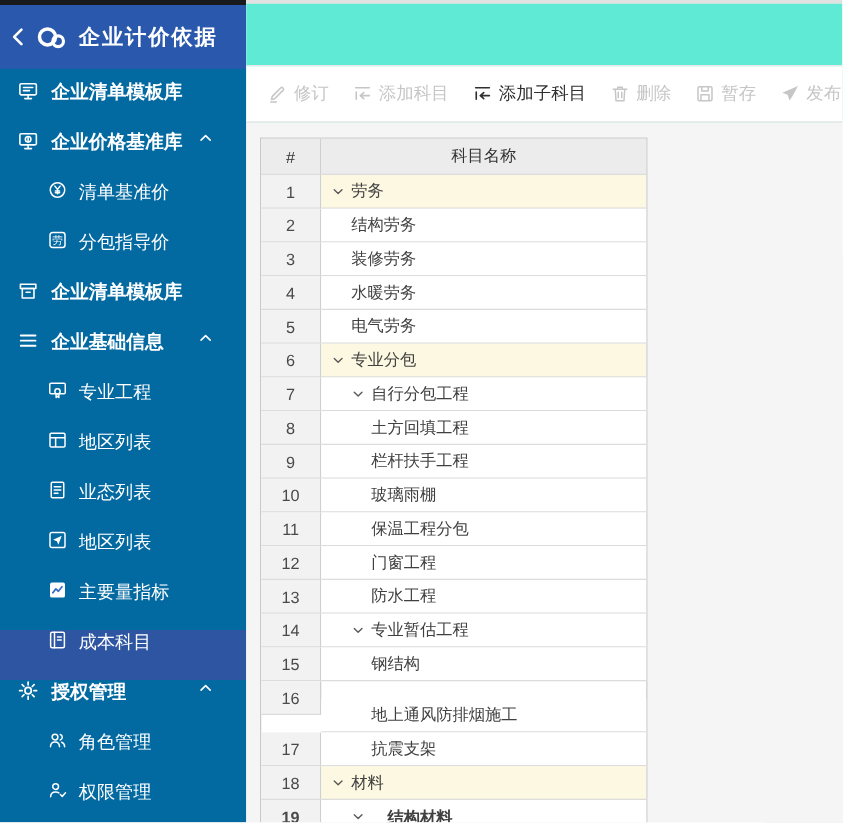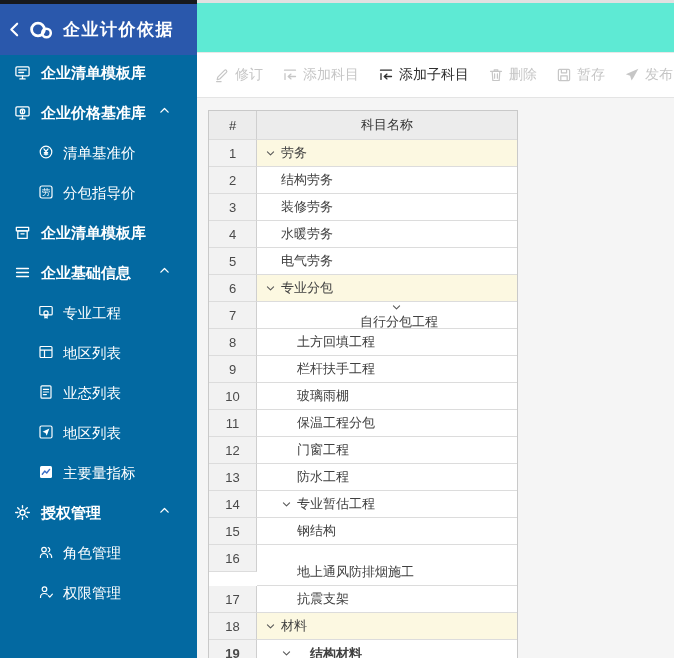--- a/index.html
+++ b/index.html
@@ -172,20 +172,29 @@
         </div>
         <div class="nav-item sub">
           <span class="ni-icon">
             <svg viewBox="0 0 16 16">
               <rect x="2" y="2" width="12" height="12" rx="1.5" fill="currentColor"></rect>
               <path d="M4.3 10.2l2.4-3.1 2 1.9 2.9-3.6" fill="none" stroke="#3a6dc6" stroke-width="1.4" stroke-linecap="round" stroke-linejoin="round"></path>
             </svg>
           </span>
           <span>主要量指标</span>
         </div>
+        <div class="nav-item sub active">
+          <span class="ni-icon">
+            <svg viewBox="0 0 16 16" fill="none" stroke="currentColor" stroke-width="1.2" stroke-linecap="round" stroke-linejoin="round">
+              <rect x="2.5" y="1.8" width="11" height="12.4" rx="1.2"></rect>
+              <path d="M5.6 1.8v12.4M8 5.5h3M8 8h3"></path>
+            </svg>
+          </span>
+          <span>成本科目</span>
+        </div>
         <div class="nav-item">
           <span class="ni-icon">
             <svg viewBox="0 0 16 16" fill="none" stroke="currentColor" stroke-width="1.3" stroke-linecap="round">
               <circle cx="8" cy="8" r="2.4"></circle>
               <path d="M8 1.6v2M8 12.4v2M1.6 8h2M12.4 8h2M3.5 3.5l1.4 1.4M11.1 11.1l1.4 1.4M12.5 3.5l-1.4 1.4M4.9 11.1l-1.4 1.4"></path>
             </svg>
           </span>
           <span>授权管理</span>
           <span class="nav-arrow">
             <svg viewBox="0 0 16 16" fill="none" stroke="currentColor" stroke-width="1.6" stroke-linecap="round" stroke-linejoin="round">
@@ -322,21 +331,21 @@
                 <span class="tree-chevron">
                   <svg viewBox="0 0 16 16" fill="none" stroke="currentColor" stroke-width="1.6" stroke-linecap="round" stroke-linejoin="round">
                     <path d="M3.5 5.5L8 10l4.5-4.5"></path>
                   </svg>
                 </span>
                 <span>专业分包</span>
               </div>
             </div>
             <div class="trow">
               <div class="cell num">7</div>
-              <div class="cell name" style="padding-left: 24px; flex-direction: column;">
+              <div class="cell name" style="padding-left: 24px;">
                 <span class="tree-chevron">
                   <svg viewBox="0 0 16 16" fill="none" stroke="currentColor" stroke-width="1.6" stroke-linecap="round" stroke-linejoin="round">
                     <path d="M3.5 5.5L8 10l4.5-4.5"></path>
                   </svg>
                 </span>
                 <span>自行分包工程</span>
               </div>
             </div>
             <div class="trow">
               <div class="cell num">8</div>

